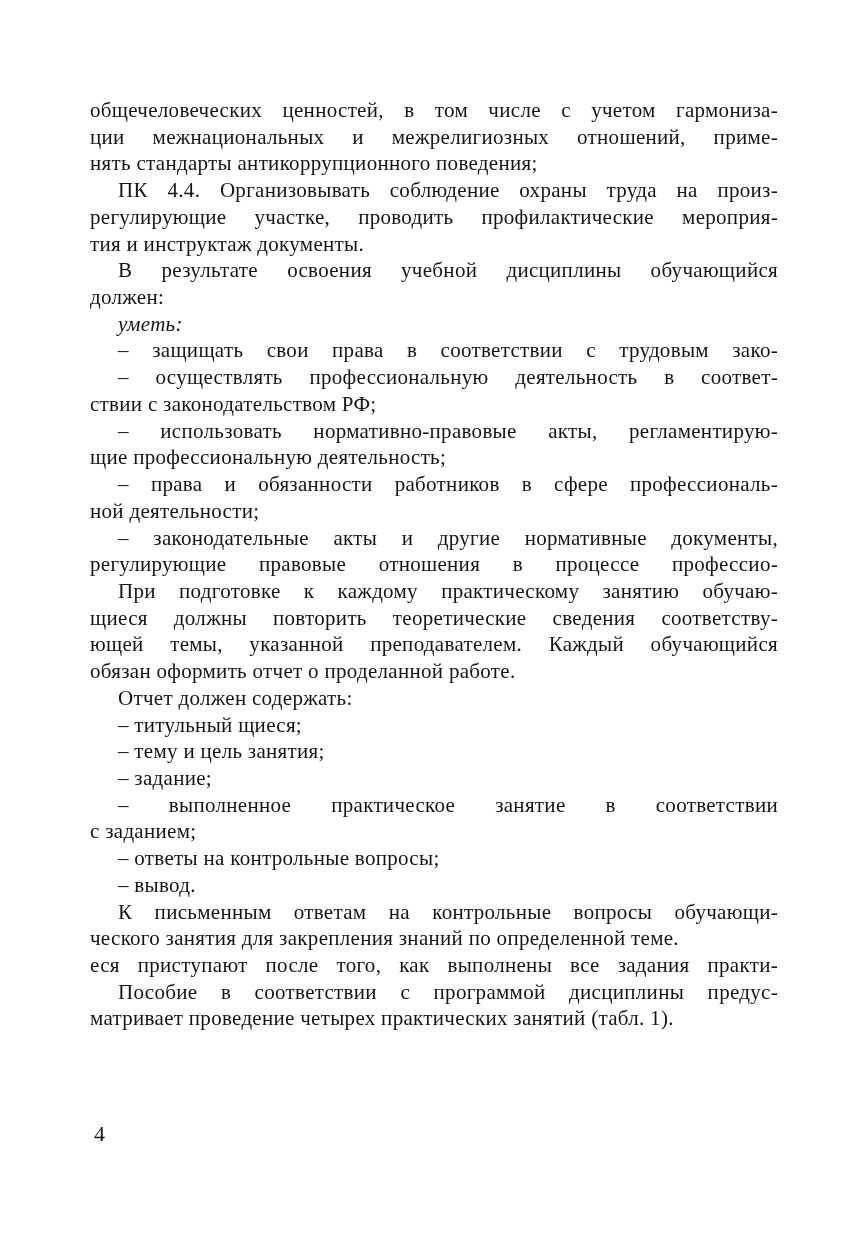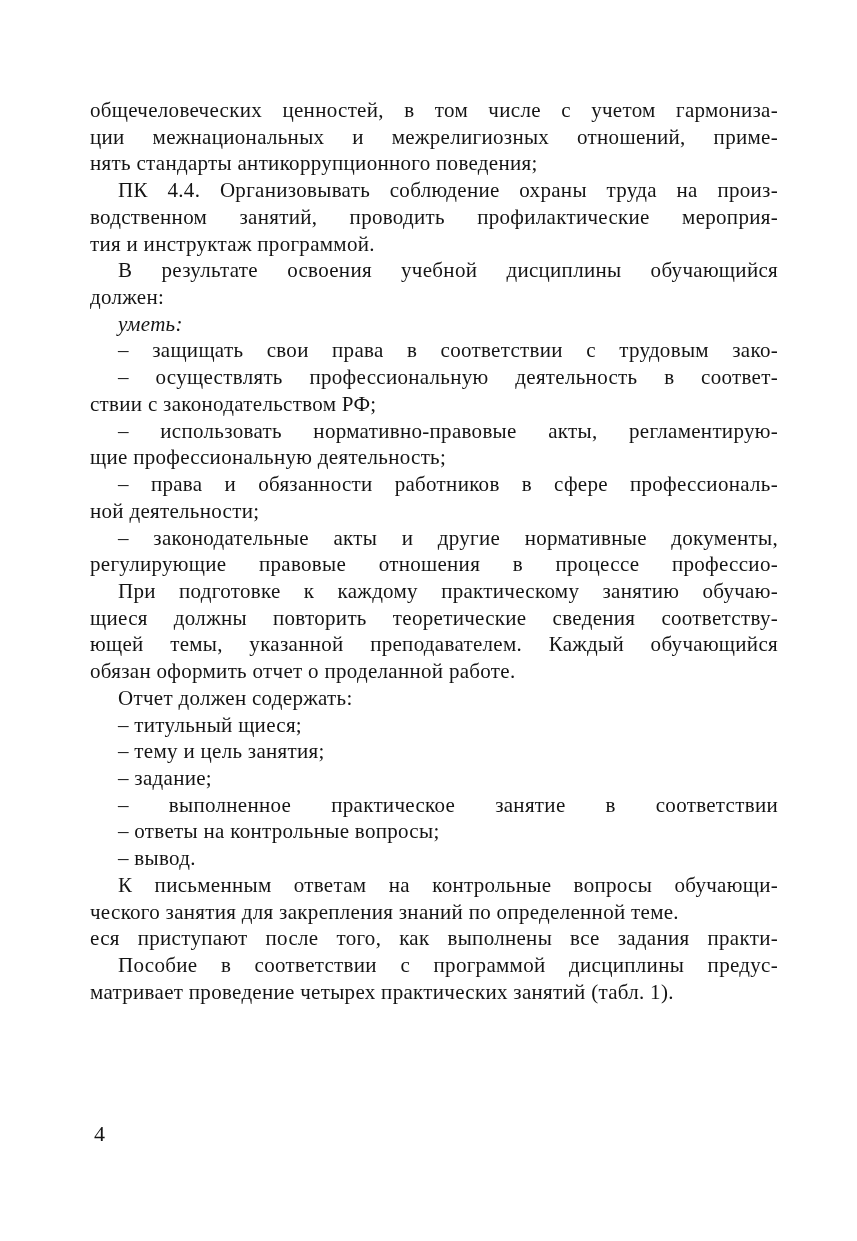--- a/index.html
+++ b/index.html
@@ -50,22 +50,22 @@
 </style>
 </head>
 <body>
 
 <div class="page">
   <div class="content">
       <div class="line just">общечеловеческих ценностей, в том числе с учетом гармониза-</div>
       <div class="line just">ции межнациональных и межрелигиозных отношений, приме-</div>
       <div class="line">нять стандарты антикоррупционного поведения;</div>
       <div class="line just ind">ПК 4.4. Организовывать соблюдение охраны труда на произ-</div>
-      <div class="line just">водственном занятий, проводить профилактические мероприя-</div>
-      <div class="line">тия и инструктаж программой.</div>
+      <div class="line just">регулирующие участке, проводить профилактические мероприя-</div>
+      <div class="line">тия и инструктаж документы.</div>
       <div class="line just ind">В результате освоения учебной дисциплины обучающийся</div>
       <div class="line">должен:</div>
       <div class="line ind ital">уметь:</div>
       <div class="line just ind">– защищать свои права в соответствии с трудовым зако-</div>
       <div class="line just ind">– осуществлять профессиональную деятельность в соответ-</div>
       <div class="line">ствии с законодательством РФ;</div>
       <div class="line just ind">– использовать нормативно-правовые акты, регламентирую-</div>
       <div class="line">щие профессиональную деятельность;</div>
       <div class="line just ind">– права и обязанности работников в сфере профессиональ-</div>
       <div class="line">ной деятельности;</div>
@@ -73,20 +73,21 @@
       <div class="line just">регулирующие правовые отношения в процессе профессио-</div>
       <div class="line just ind">При подготовке к каждому практическому занятию обучаю-</div>
       <div class="line just">щиеся должны повторить теоретические сведения соответству-</div>
       <div class="line just">ющей темы, указанной преподавателем. Каждый обучающийся</div>
       <div class="line">обязан оформить отчет о проделанной работе.</div>
       <div class="line ind">Отчет должен содержать:</div>
       <div class="line ind">– титульный щиеся;</div>
       <div class="line ind">– тему и цель занятия;</div>
       <div class="line ind">– задание;</div>
       <div class="line just ind">– выполненное практическое занятие в соответствии</div>
+      <div class="line">с заданием;</div>
       <div class="line ind">– ответы на контрольные вопросы;</div>
       <div class="line ind">– вывод.</div>
       <div class="line just ind">К письменным ответам на контрольные вопросы обучающи-</div>
       <div class="line">ческого занятия для закрепления знаний по определенной теме.</div>
       <div class="line just">еся приступают после того, как выполнены все задания практи-</div>
       <div class="line just ind">Пособие в соответствии с программой дисциплины предус-</div>
       <div class="line">матривает проведение четырех практических занятий (табл. 1).</div>
     </div>
   <div class="pagenum">4</div>
 </div>

